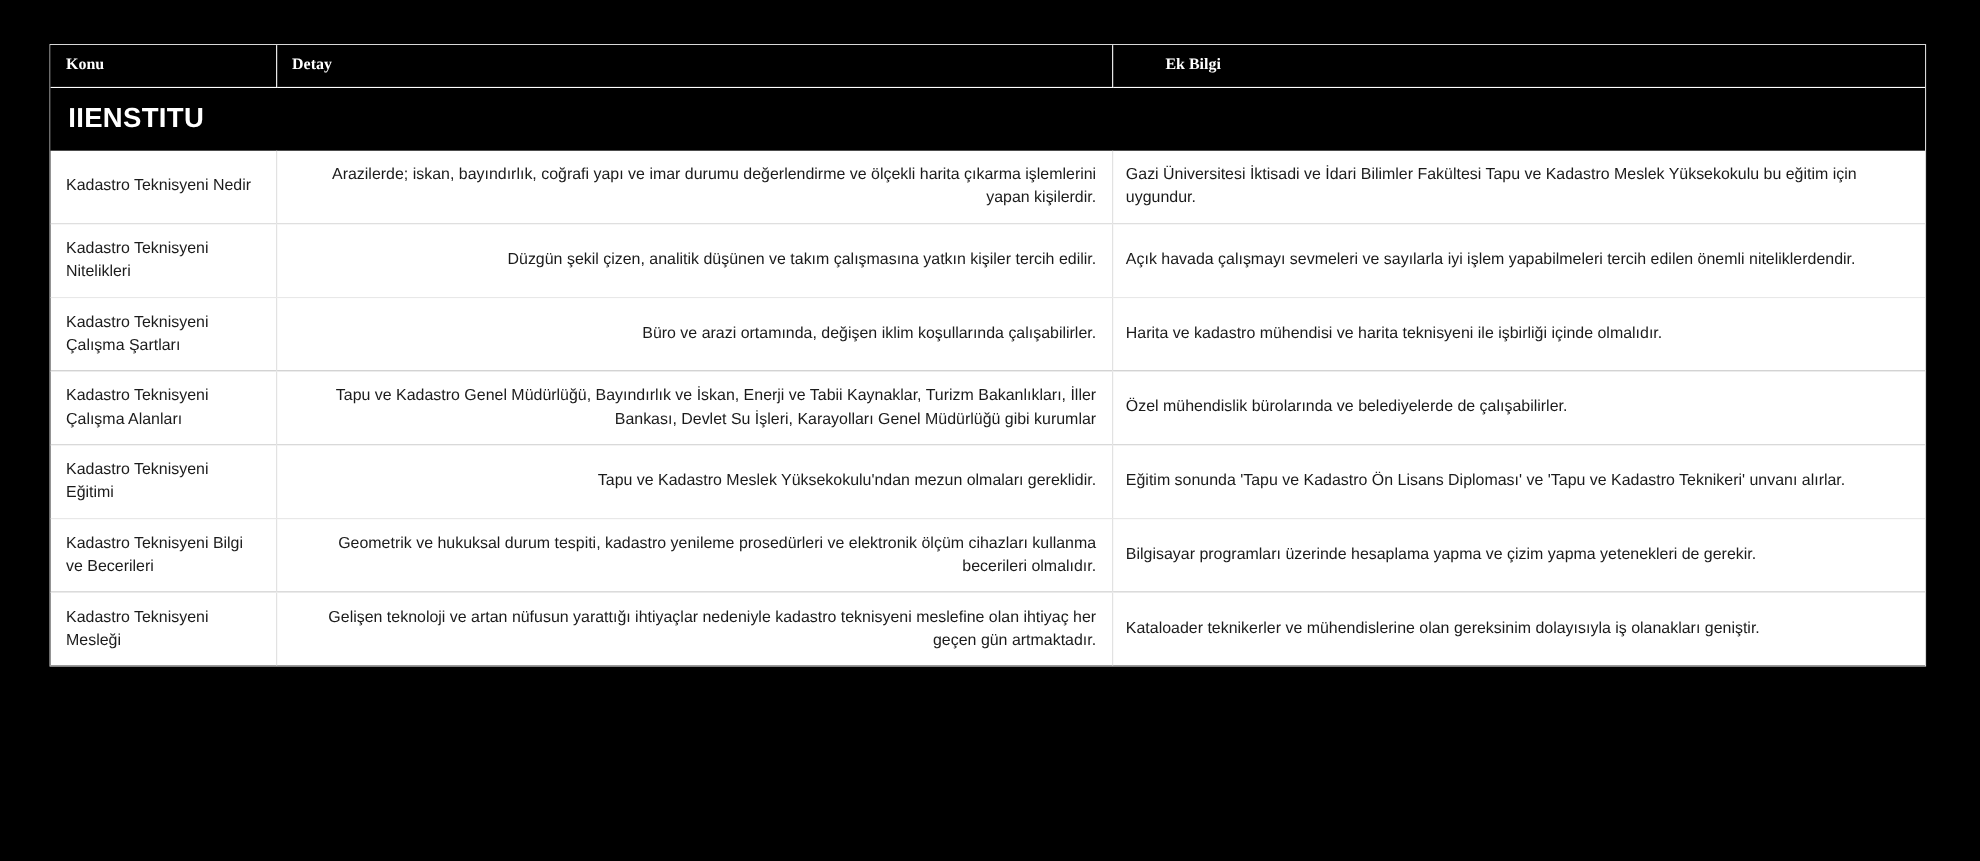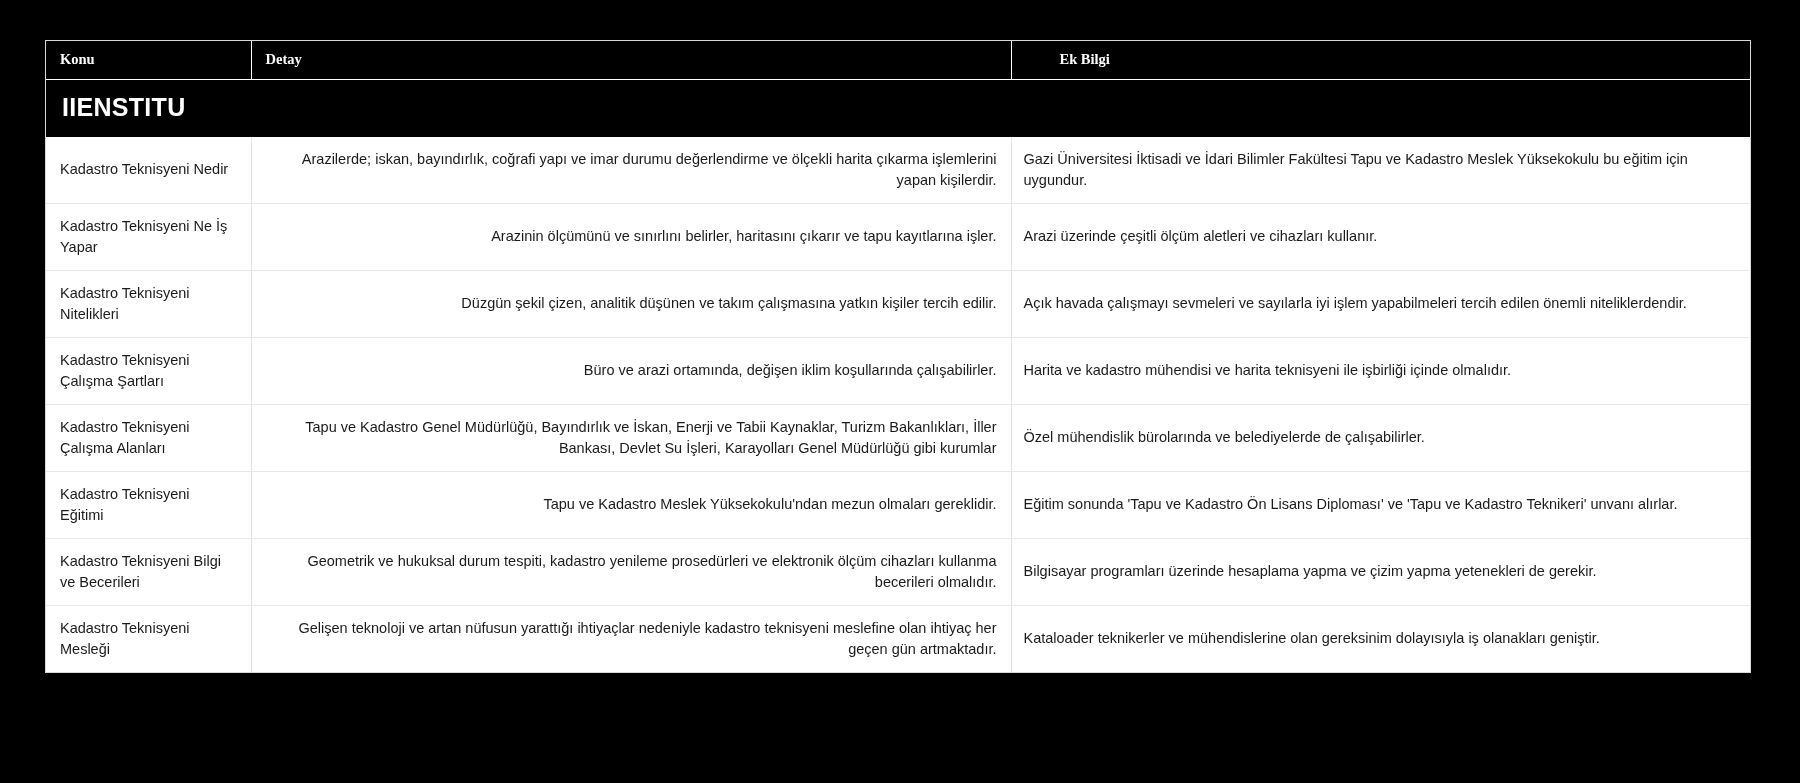--- a/index.html
+++ b/index.html
@@ -117,25 +117,20 @@
           <th class="col-ek">Ek Bilgi</th>
         </tr>
       </thead>
       <tbody>
         <tr>
           <td class="col-konu">Kadastro Teknisyeni Nedir</td>
           <td class="col-detay">Arazilerde; iskan, bayındırlık, coğrafi yapı ve imar durumu değerlendirme ve ölçekli harita çıkarma işlemlerini yapan kişilerdir.</td>
           <td class="col-ek">Gazi Üniversitesi İktisadi ve İdari Bilimler Fakültesi Tapu ve Kadastro Meslek Yüksekokulu bu eğitim için uygundur.</td>
         </tr>
         <tr>
-          <td class="col-konu">Kadastro Teknisyeni Ne İş Yapar</td>
-          <td class="col-detay">Arazinin ölçümünü ve sınırlını belirler, haritasını çıkarır ve tapu kayıtlarına işler.</td>
-          <td class="col-ek">Arazi üzerinde çeşitli ölçüm aletleri ve cihazları kullanır.</td>
-        </tr>
-        <tr>
           <td class="col-konu">Kadastro Teknisyeni Nitelikleri</td>
           <td class="col-detay">Düzgün şekil çizen, analitik düşünen ve takım çalışmasına yatkın kişiler tercih edilir.</td>
           <td class="col-ek">Açık havada çalışmayı sevmeleri ve sayılarla iyi işlem yapabilmeleri tercih edilen önemli niteliklerdendir.</td>
         </tr>
         <tr>
           <td class="col-konu">Kadastro Teknisyeni Çalışma Şartları</td>
           <td class="col-detay">Büro ve arazi ortamında, değişen iklim koşullarında çalışabilirler.</td>
           <td class="col-ek">Harita ve kadastro mühendisi ve harita teknisyeni ile işbirliği içinde olmalıdır.</td>
         </tr>
         <tr>

